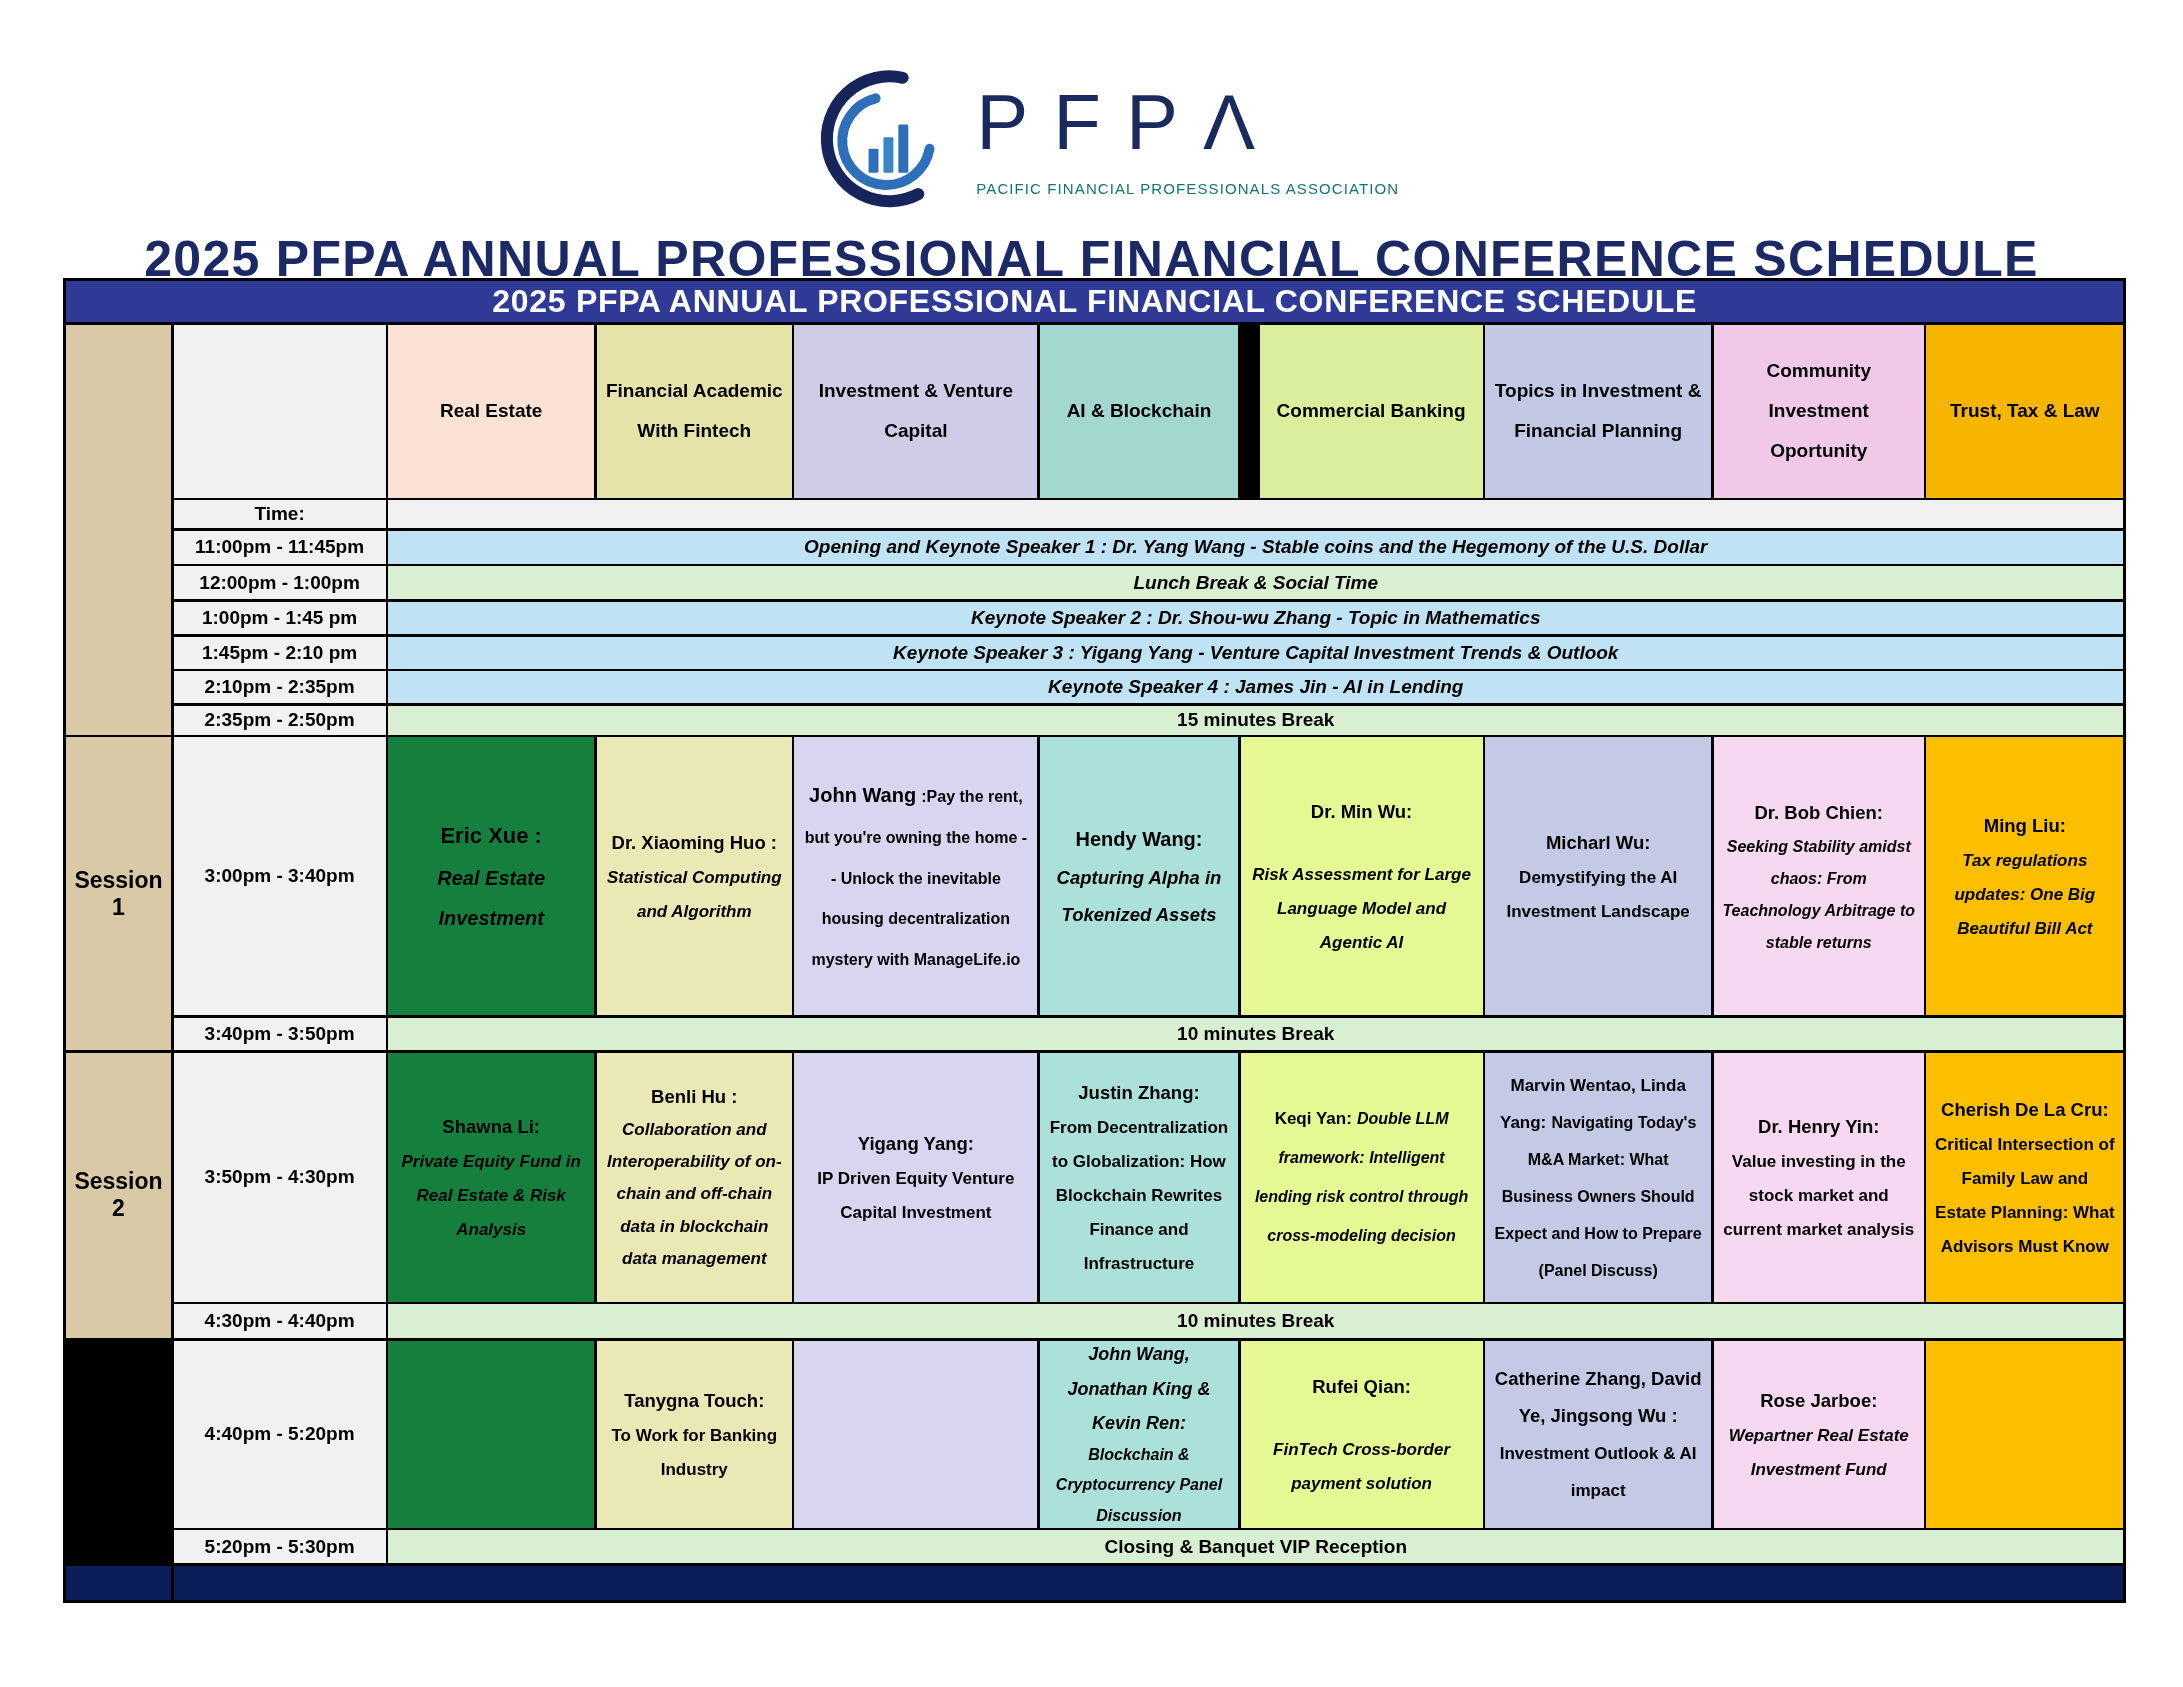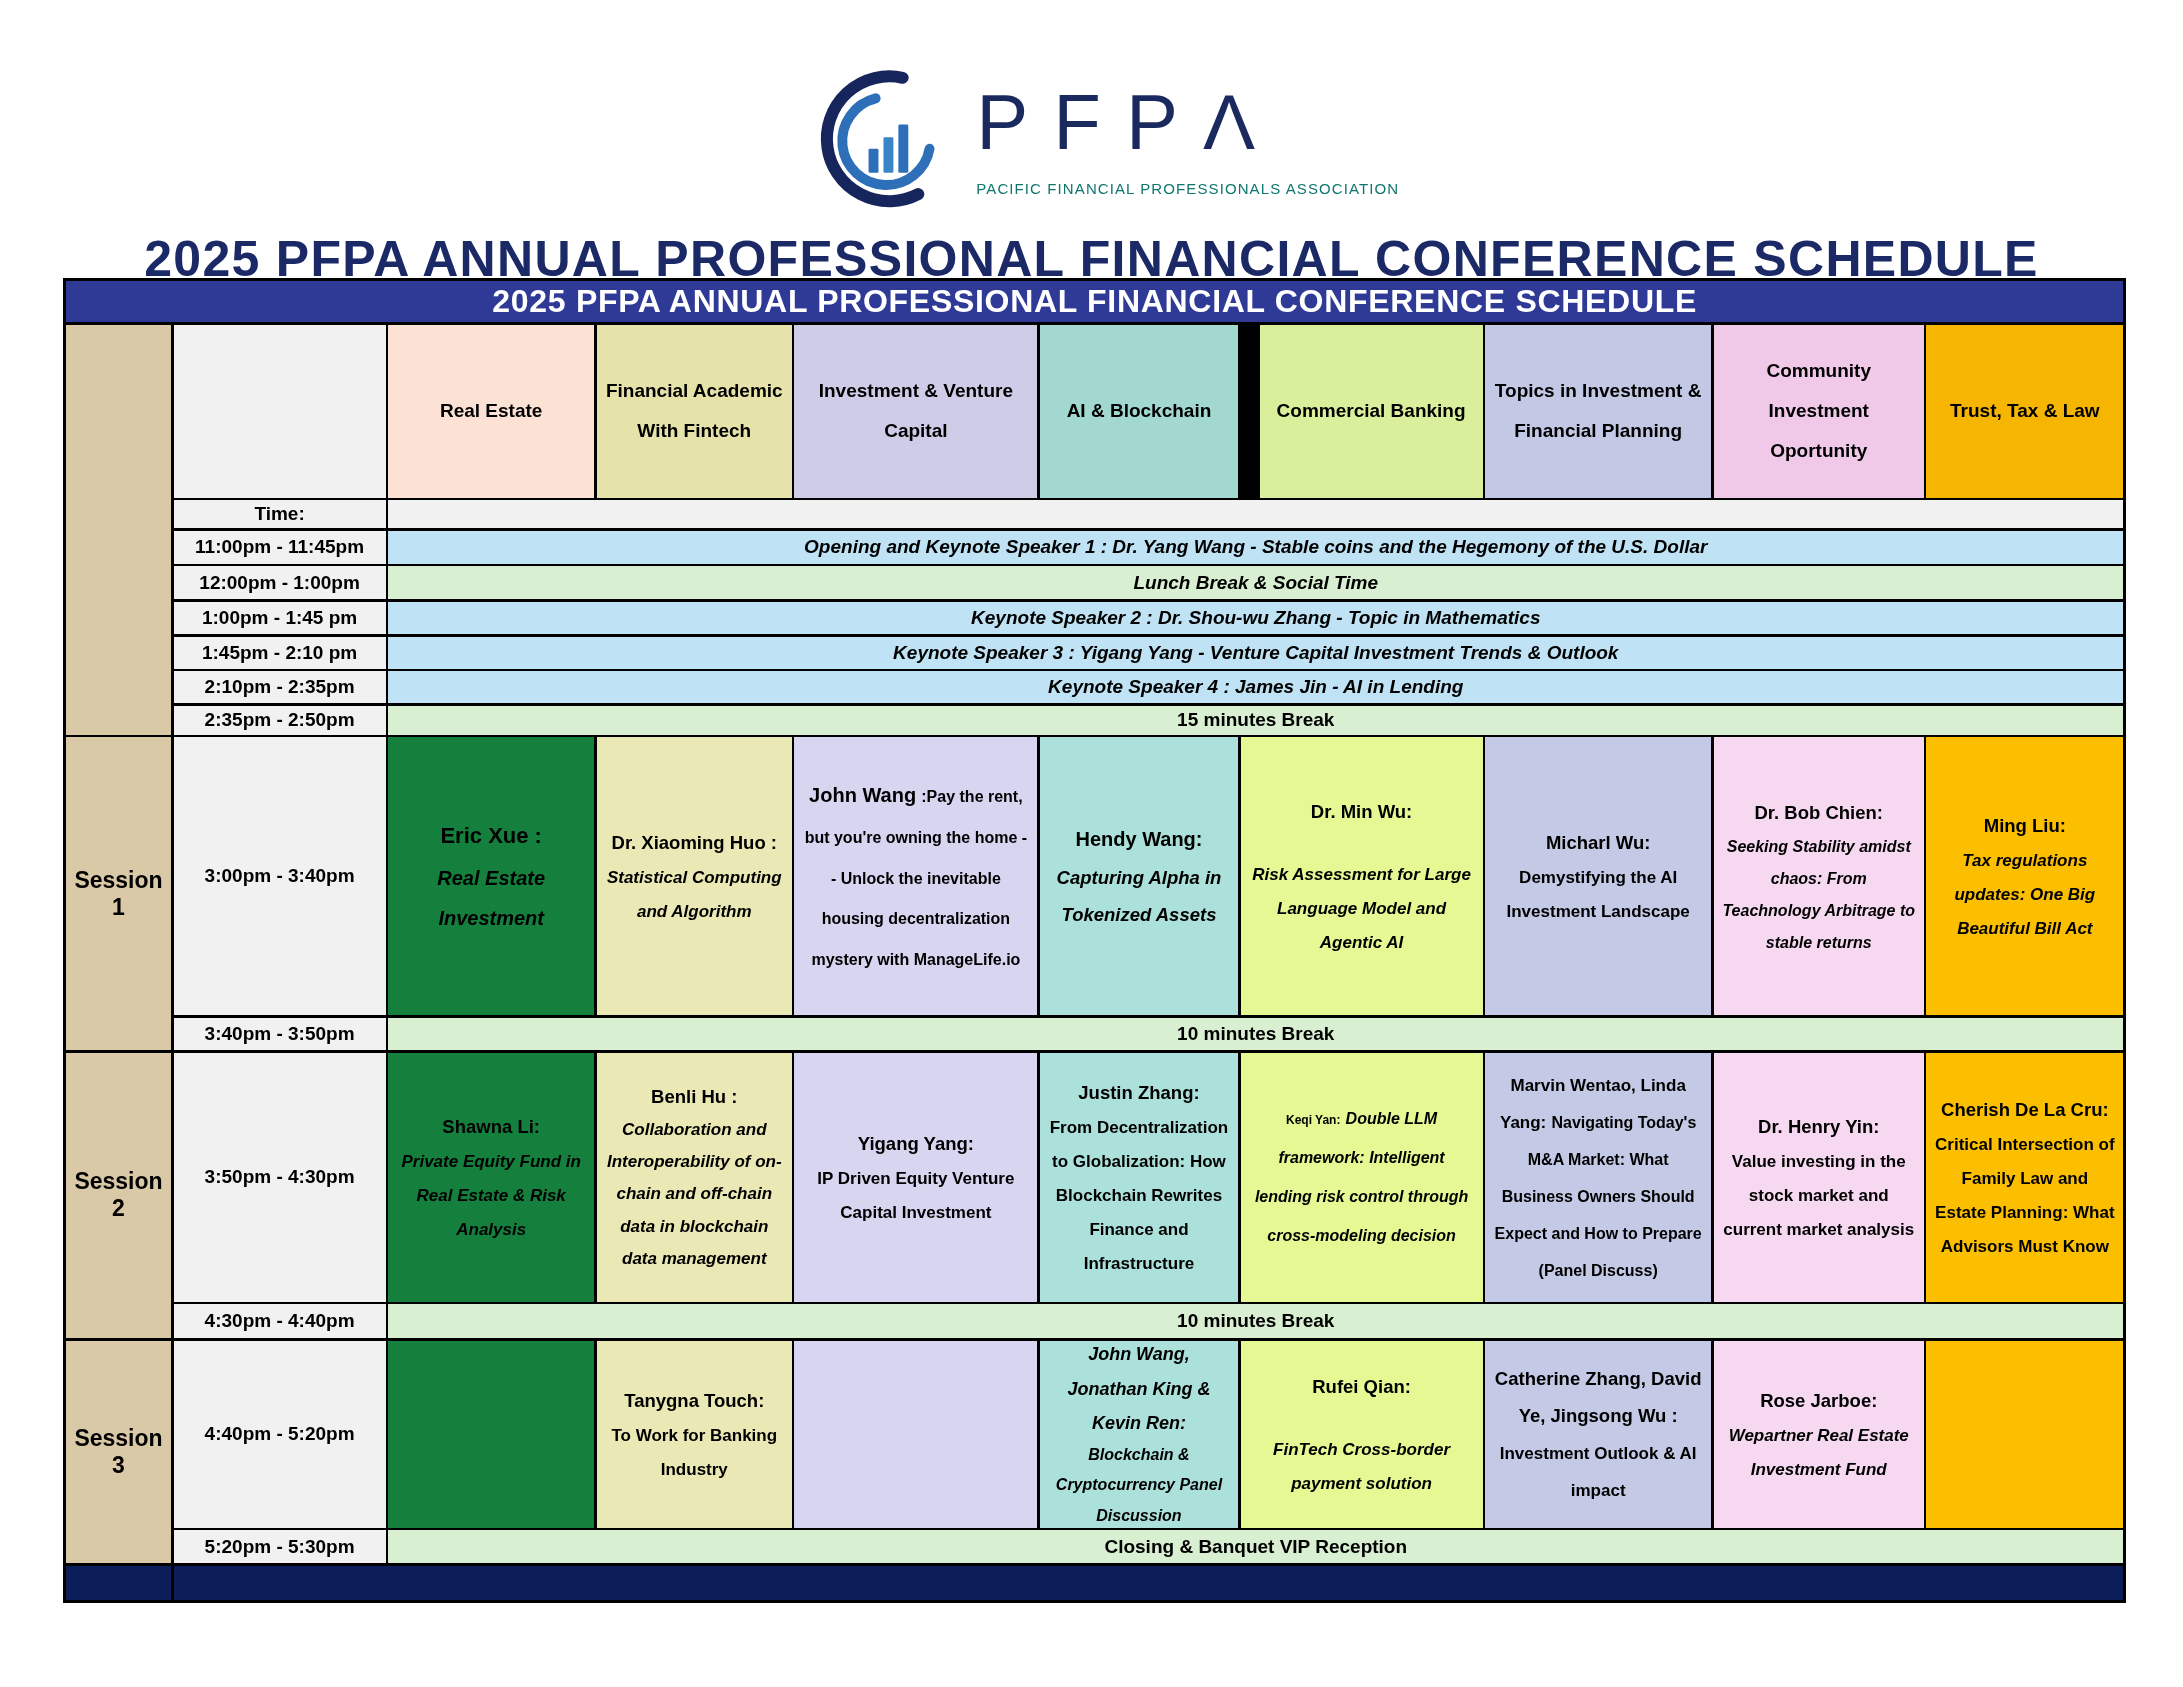--- a/index.html
+++ b/index.html
@@ -166,38 +166,37 @@
     </div>
     <div class="cell c-ivc" style="grid-column:5;grid-row:12;">
       <span class="spk">Yigang Yang:</span>
       <span class="top plain">IP Driven Equity Venture Capital Investment</span>
     </div>
     <div class="cell c-ai" style="grid-column:6;grid-row:12;">
       <span class="spk">Justin Zhang:</span>
       <span class="top plain">From Decentralization to Globalization: How Blockchain Rewrites Finance and Infrastructure</span>
     </div>
     <div class="cell c-cb inline-wrap" style="grid-column:7;grid-row:12;line-height:2.1;">
-      <span class="cell-inner"><span class="spk" style="display:inline;font-size:12px;">Keqi Yan:</span> <span class="top" style="display:inline;font-size:16px;">Double LLM framework: Intelligent lending risk control through cross-modeling decision</span></span>
+      <span class="cell-inner"><span class="spk" style="display:inline;font-size:17px;">Keqi Yan:</span> <span class="top" style="display:inline;font-size:16px;">Double LLM framework: Intelligent lending risk control through cross-modeling decision</span></span>
     </div>
     <div class="cell c-top inline-wrap" style="grid-column:8;grid-row:12;line-height:2.0;">
       <span class="cell-inner"><span class="spk" style="display:inline;font-size:17px;">Marvin Wentao, Linda Yang:</span> <span class="top plain" style="display:inline;font-size:16px;">Navigating Today's M&amp;A Market: What Business Owners Should Expect and How to Prepare (Panel Discuss)</span></span>
     </div>
     <div class="cell c-com" style="grid-column:9;grid-row:12;">
       <span class="spk">Dr. Henry Yin:</span>
       <span class="top plain">Value investing in the stock market and current market analysis</span>
     </div>
     <div class="cell c-tr" style="grid-column:10;grid-row:12;">
       <span class="spk">Cherish De La Cru:</span>
       <span class="top plain">Critical Intersection of Family Law and Estate Planning: What Advisors Must Know</span>
     </div>
 
     <div class="timecell" style="grid-column:2;grid-row:13;">4:30pm - 4:40pm</div>
     <div class="band-green" style="grid-column:3/11;grid-row:13;">10 minutes Break</div>
 
-    <div class="tan session-label" style="grid-column:1;grid-row:14/16;">Session 3</div>
     <div class="timecell" style="grid-column:2;grid-row:14;">4:40pm - 5:20pm</div>
 
     <div class="cell c-re" style="grid-column:3;grid-row:14;">
       <span class="spk"></span>
       <span class="top"></span>
     </div>
     <div class="cell c-fa" style="grid-column:4;grid-row:14;">
       <span class="spk">Tanygna Touch:</span>
       <span class="top plain">To Work for Banking Industry</span>
     </div>

